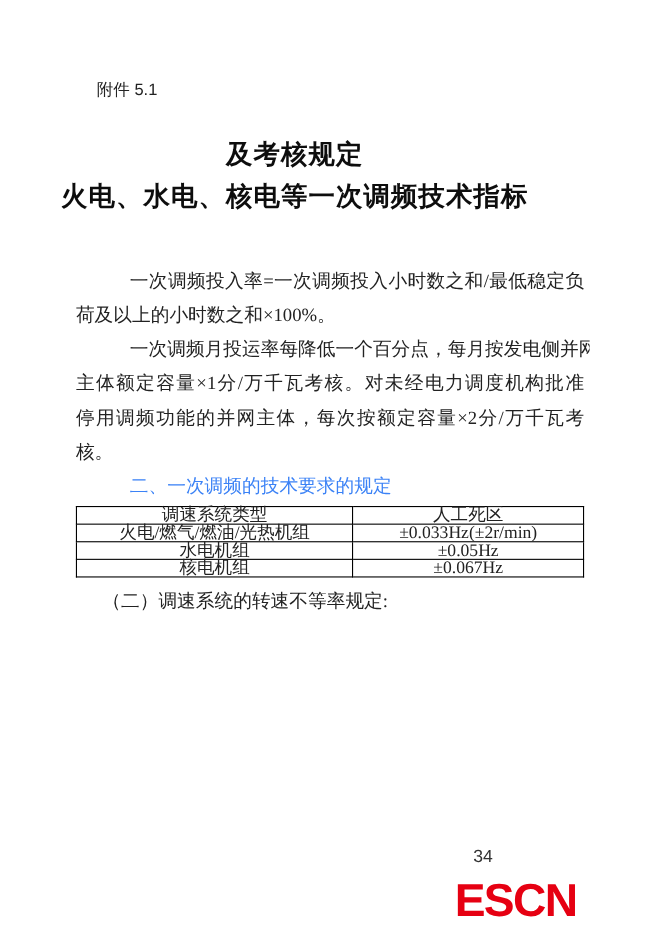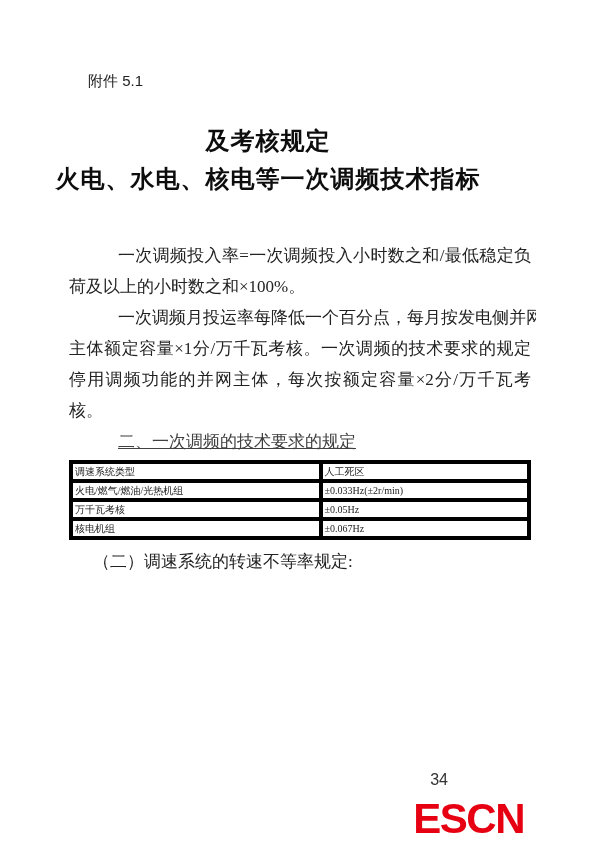--- a/index.html
+++ b/index.html
@@ -46,38 +46,38 @@
     text-align-last: justify;
     white-space: nowrap;
   }
   .line.first { text-indent: 49px; }
   .line.last  { text-align-last: left; white-space: normal; }
   .para2 { margin-top: 8px; }
   .sec-heading {
     line-height: 31px;
     padding-left: 49px;
     font-size: 17px;
-    color: #404040;
-    text-decoration: underline;
+    color: #3b82f6;
   }
   .sub-heading {
     line-height: 28px;
     padding-left: 24px;
     font-size: 17px;
     color: #222;
   }
   table.deadband {
     width: 462px;
     border-collapse: collapse;
     margin: 3px 0 8px 0;
     table-layout: fixed;
   }
   table.deadband td {
-    border: 4px solid #000000;
-    font-size: 10px;
+    border: 1px solid #000000;
+    text-align: center;
+    font-size: 16px;
     line-height: 13px;
     padding: 1px 2px;
     color: #222;
     font-family: "Liberation Serif", "DejaVu Serif", serif;
   }
   col.c1 { width: 54.5%; }
   col.c2 { width: 45.5%; }
   .pagenum {
     position: absolute;
     right: 88px; top: 771px;
@@ -122,21 +122,21 @@
   <div class="bodytext">
 
 
     <div class="para para2">
       <div class="line first">一次调频投入率=一次调频投入小时数之和/最低稳定负</div>
       <div class="line last">荷及以上的小时数之和×100%。</div>
     </div>
 
     <div class="para">
       <div class="line first">一次调频月投运率每降低一个百分点，每月按发电侧并网</div>
-      <div class="line">主体额定容量×1分/万千瓦考核。一次调频的技术要求的规定</div>
+      <div class="line">主体额定容量×1分/万千瓦考核。对未经电力调度机构批准</div>
       <div class="line">停用调频功能的并网主体，每次按额定容量×2分/万千瓦考</div>
       <div class="line last">核。</div>
     </div>
 
     <div class="sec-heading">二、一次调频的技术要求的规定</div>
 
 
     <table class="deadband">
       <colgroup>
           <col class="c1">
@@ -145,21 +145,21 @@
       <tbody>
         <tr>
           <td>调速系统类型</td>
           <td>人工死区</td>
         </tr>
         <tr>
           <td>火电/燃气/燃油/光热机组</td>
           <td>±0.033Hz(±2r/min)</td>
         </tr>
         <tr>
-          <td>万千瓦考核</td>
+          <td>水电机组</td>
           <td>±0.05Hz</td>
         </tr>
         <tr>
           <td>核电机组</td>
           <td>±0.067Hz</td>
         </tr>
       </tbody>
     </table>
 
     <div class="sub-heading">（二）调速系统的转速不等率规定:</div>

